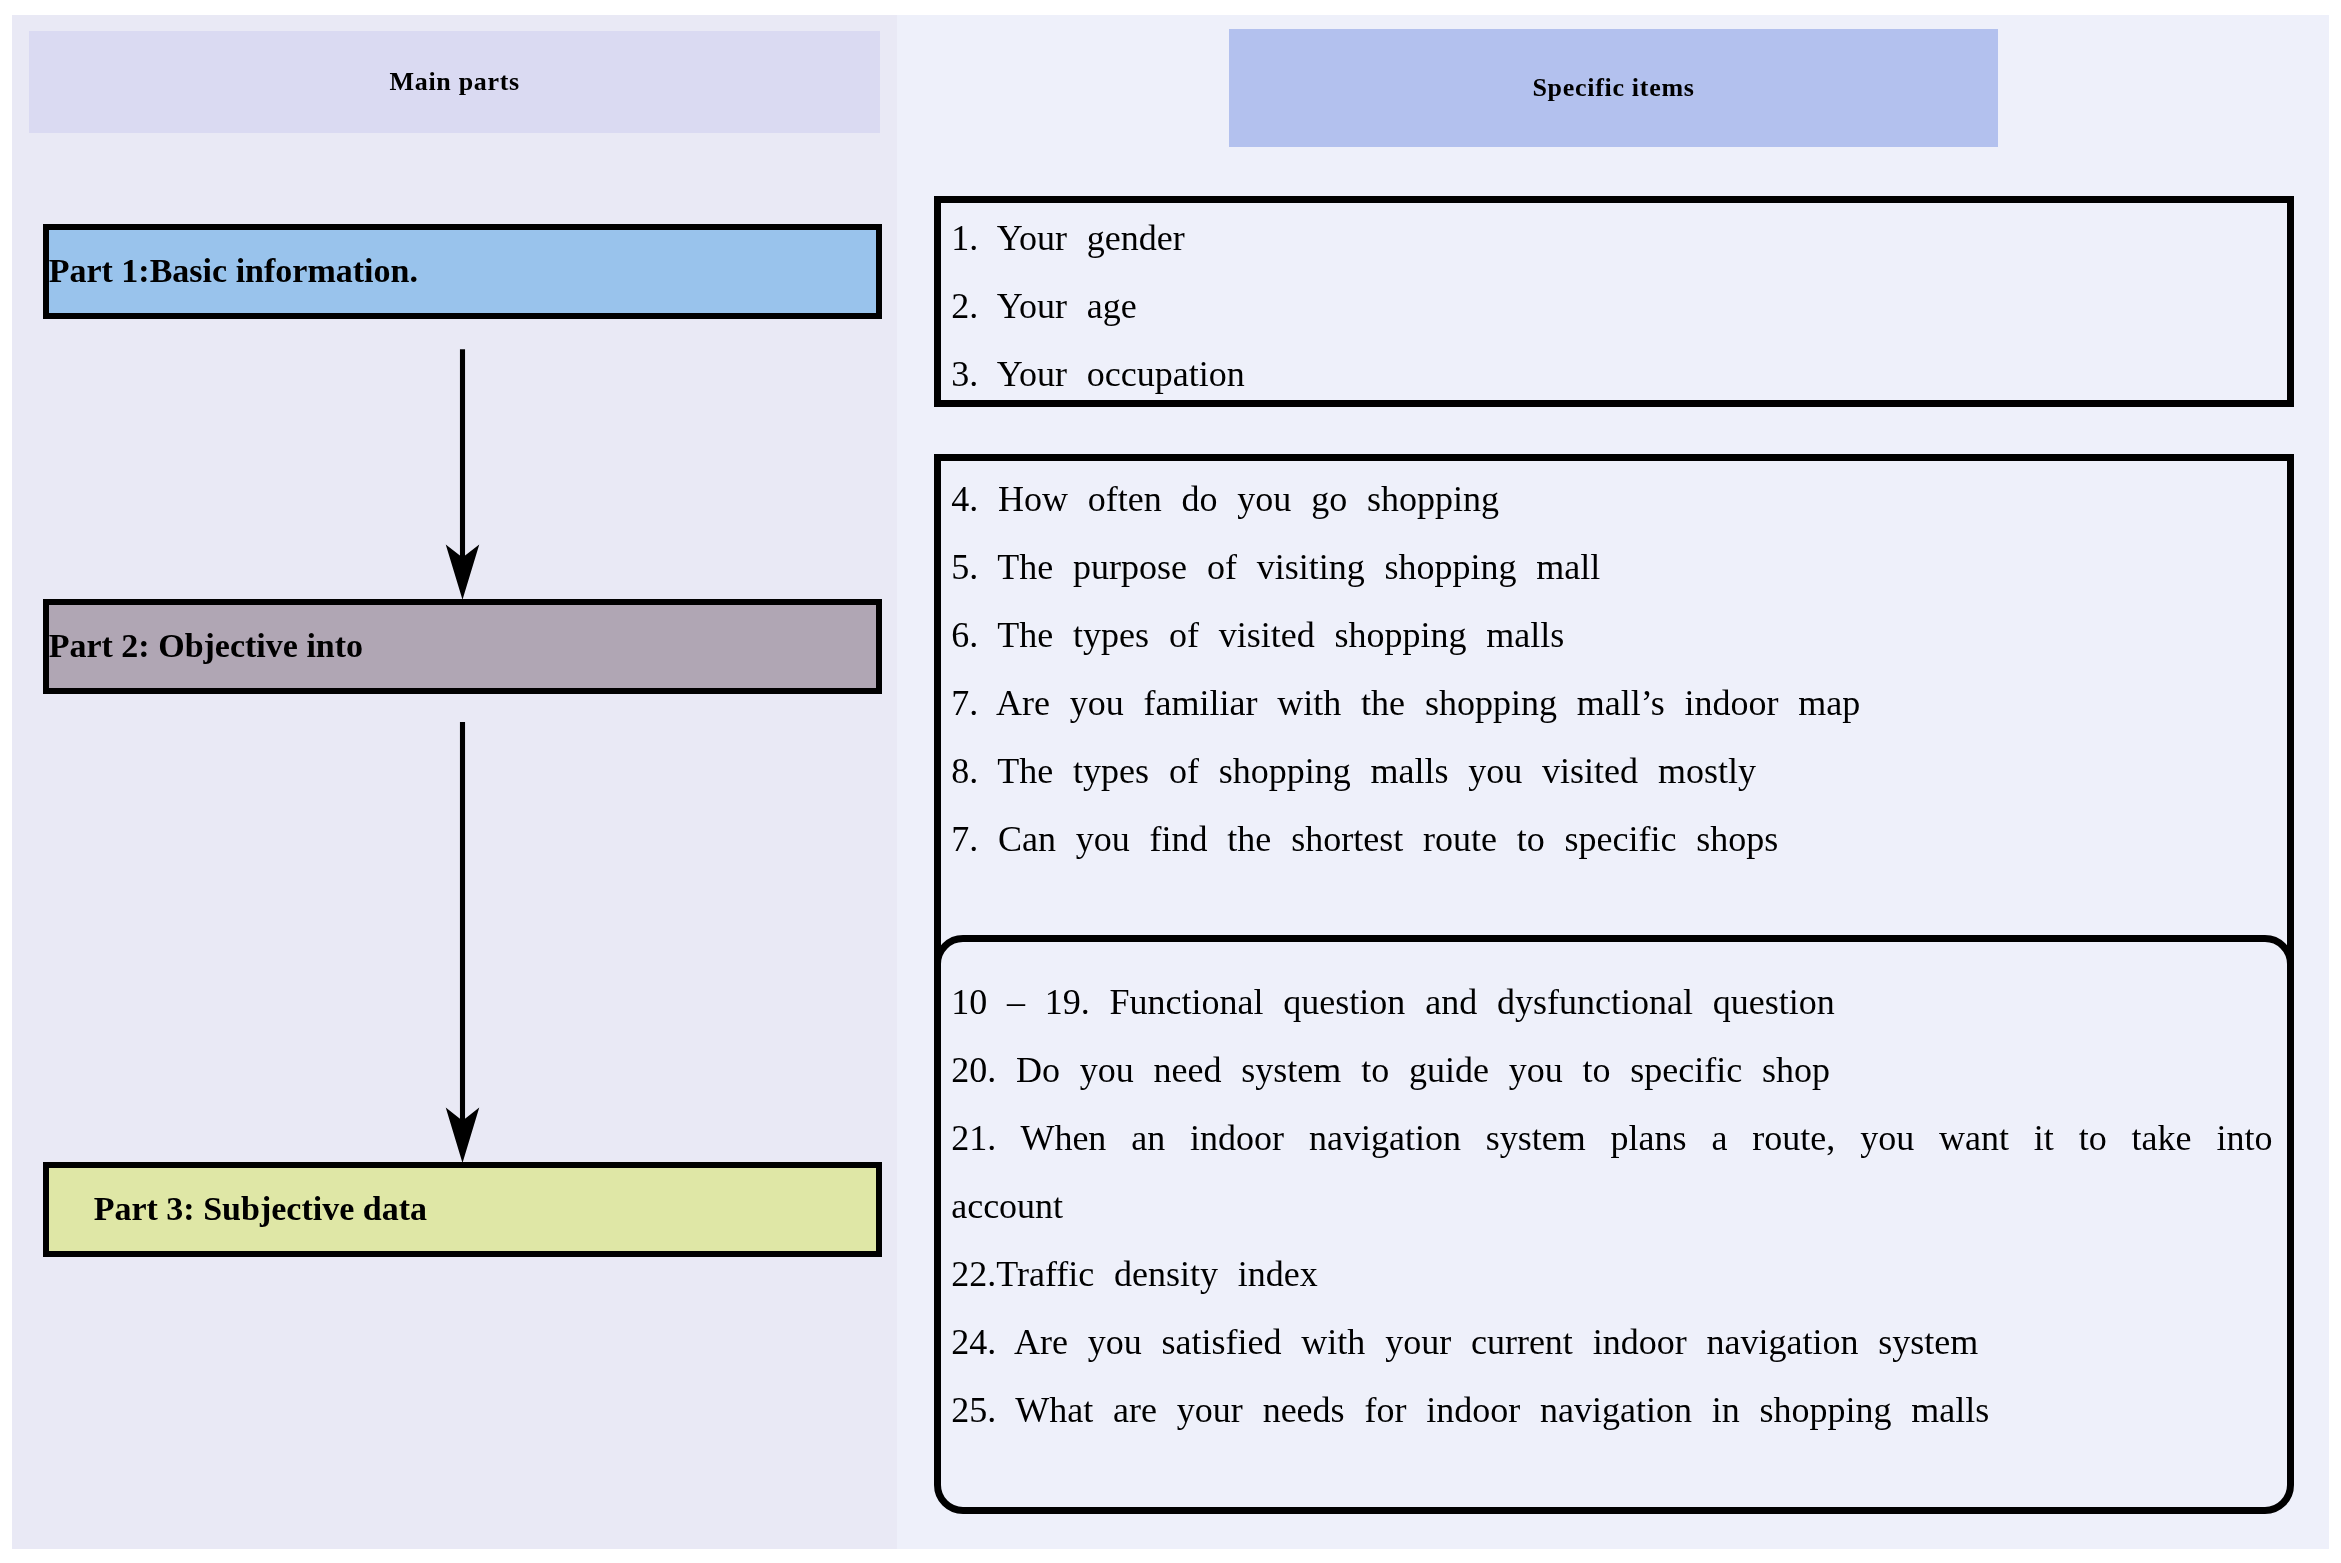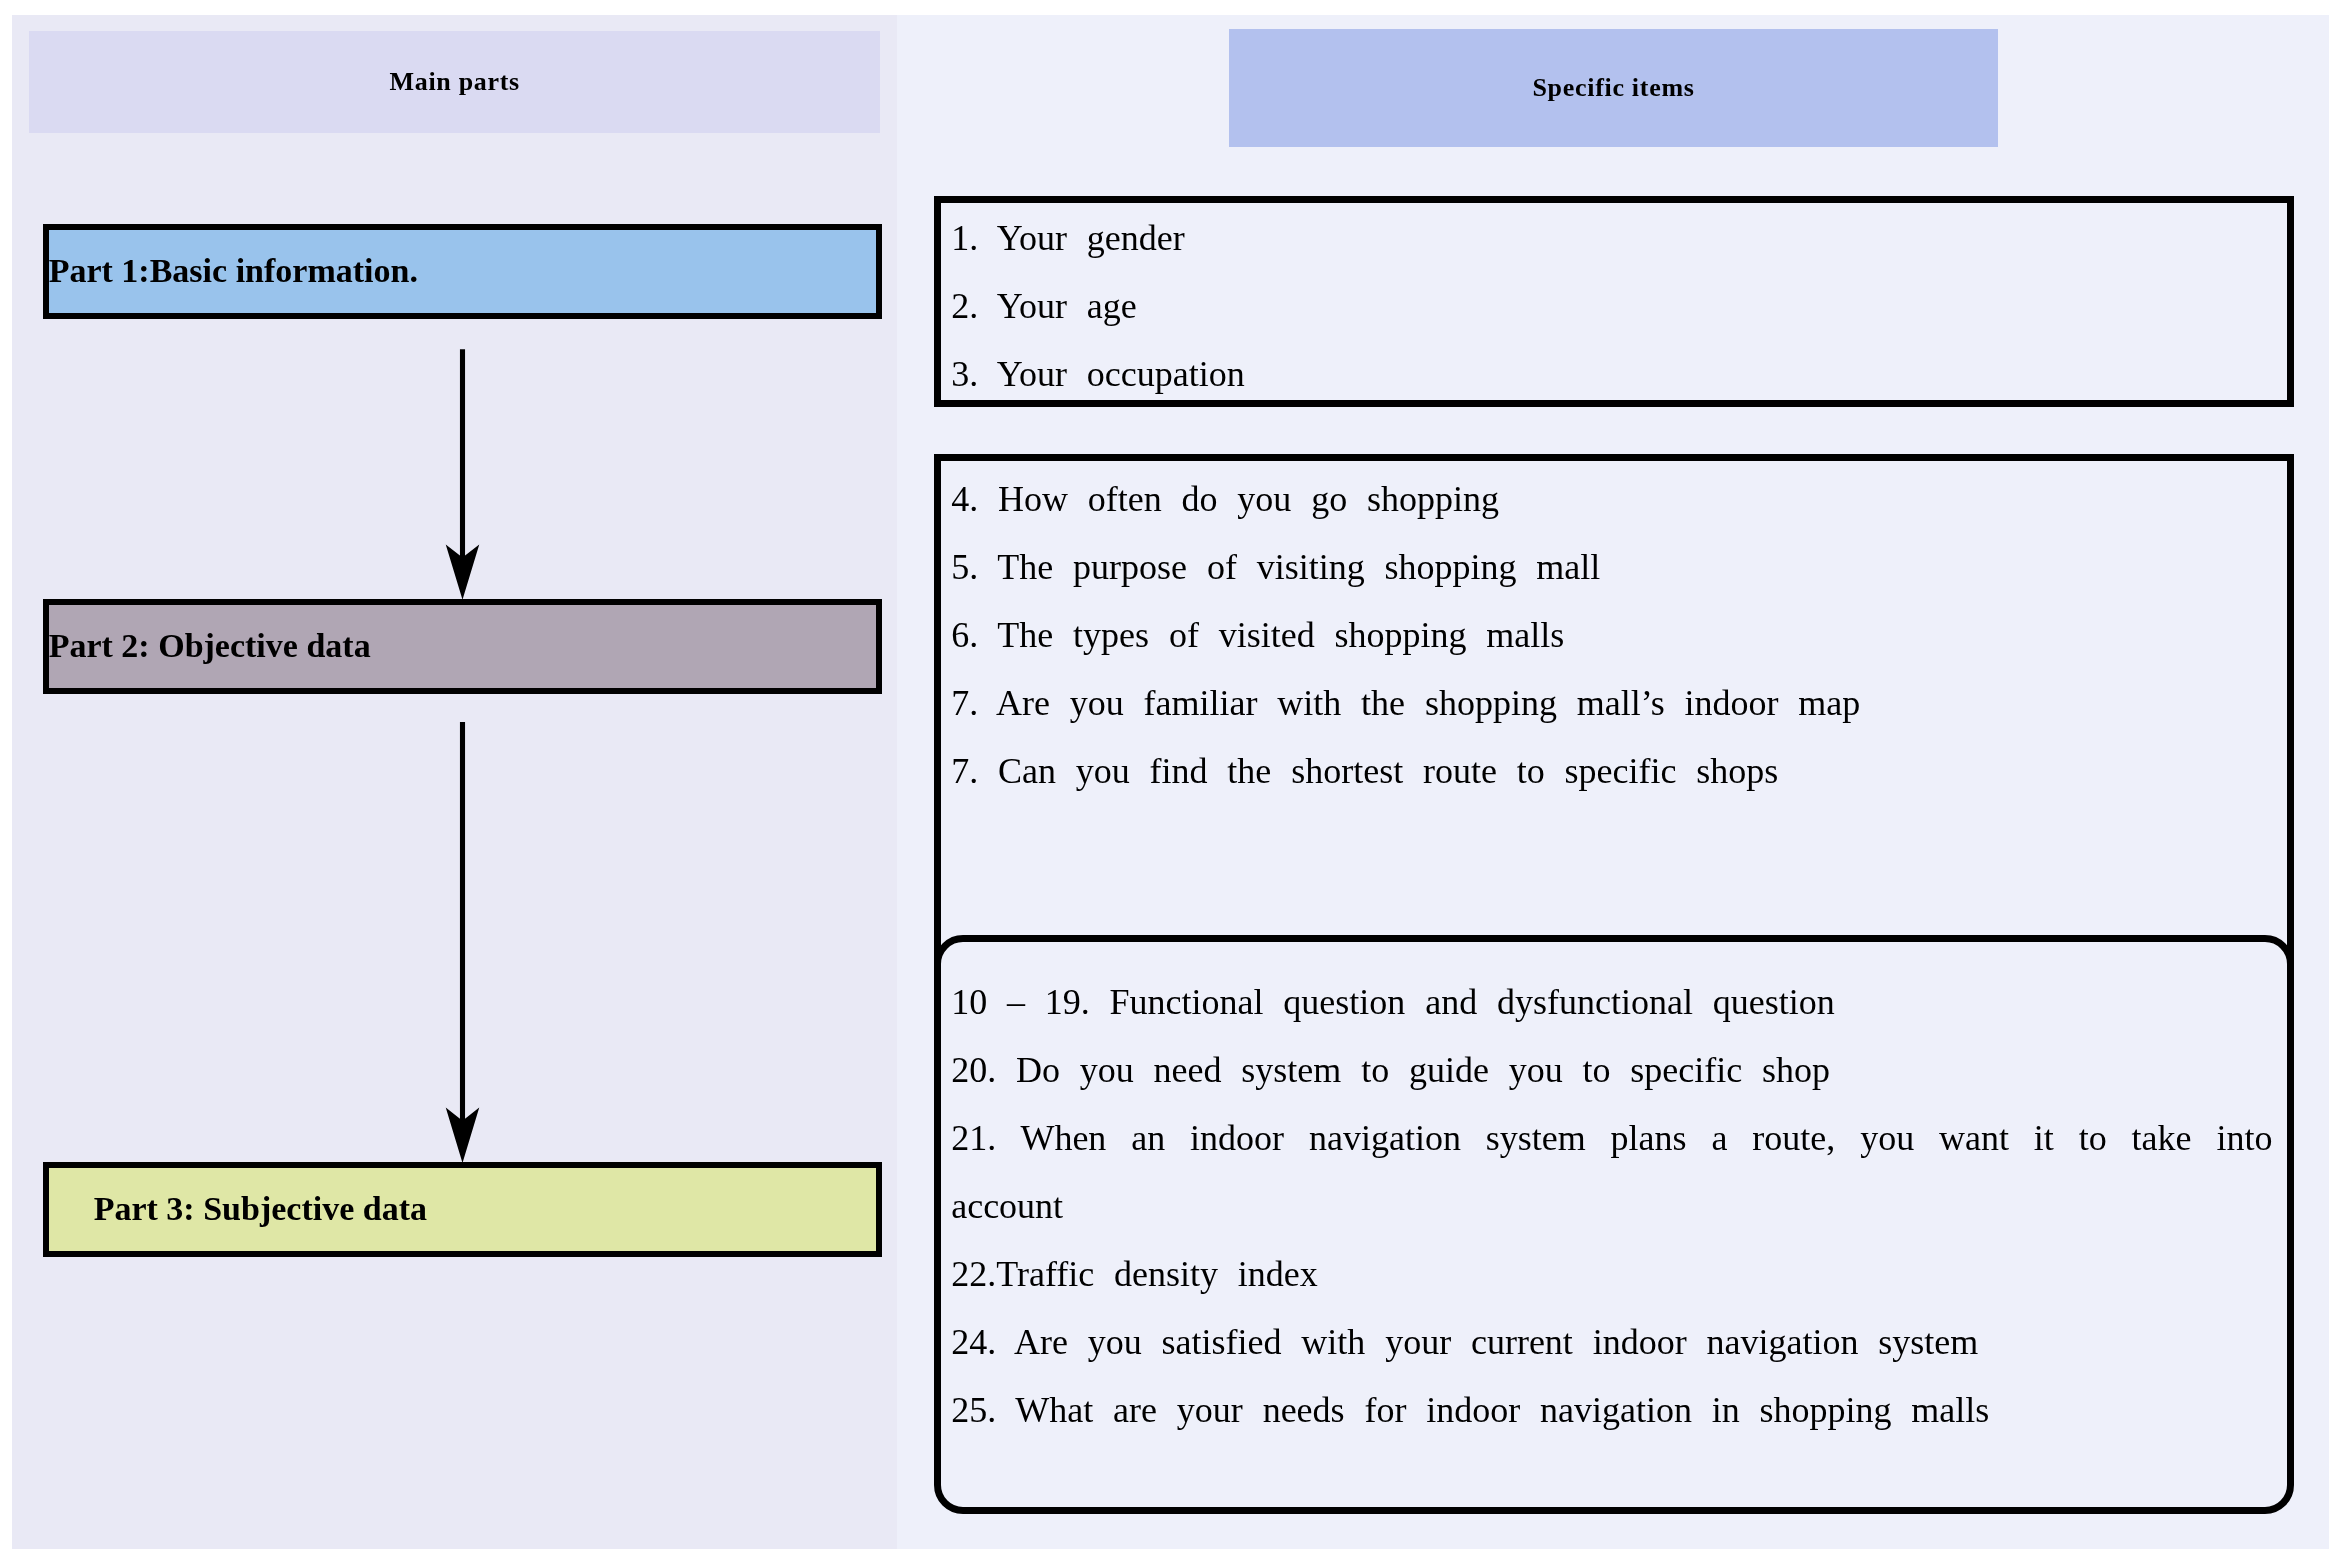--- a/index.html
+++ b/index.html
@@ -77,21 +77,21 @@
     <div class="part-box part1">
       <span>Part 1:Basic information.</span>
     </div>
 
     <svg class="arrow arrow-1" viewBox="0 0 70 344">
       <line x1="35" y1="0" x2="35" y2="296" stroke="#000" stroke-width="7"></line>
       <polygon points="35,344 12,268 35,286 58,268" fill="#000"></polygon>
     </svg>
 
     <div class="part-box part2">
-      <span>Part 2: Objective data</span>
+      <span>Part 2: Objective into</span>
     </div>
 
     <svg class="arrow arrow-2" viewBox="0 0 70 605">
       <line x1="35" y1="0" x2="35" y2="557" stroke="#000" stroke-width="7"></line>
       <polygon points="35,605 12,529 35,547 58,529" fill="#000"></polygon>
     </svg>
 
     <div class="part-box part3">
       <span>Part 3: Subjective data</span>
     </div>
@@ -105,20 +105,21 @@
       <div class="item">1. Your gender</div>
       <div class="item">2. Your age</div>
       <div class="item">3. Your occupation</div>
     </div>
 
     <div class="rbox rbox-2">
       <div class="item">4. How often do you go shopping</div>
       <div class="item">5. The purpose of visiting shopping mall</div>
       <div class="item">6. The types of visited shopping malls</div>
       <div class="item">7. Are you familiar with the shopping mall’s indoor map</div>
+      <div class="item">8. The types of shopping malls you visited mostly</div>
       <div class="item">7. Can you find the shortest route to specific shops</div>
     </div>
 
     <div class="rbox rbox-3">
       <div class="item">10 – 19. Functional question and dysfunctional question</div>
       <div class="item">20. Do you need system to guide you to specific shop</div>
       <div class="item">21. When an indoor navigation system plans a route, you want it to take into account</div>
       <div class="item">22.Traffic density index</div>
       <div class="item">24. Are you satisfied with your current indoor navigation system</div>
       <div class="item">25. What are your needs for indoor navigation in shopping malls</div>

